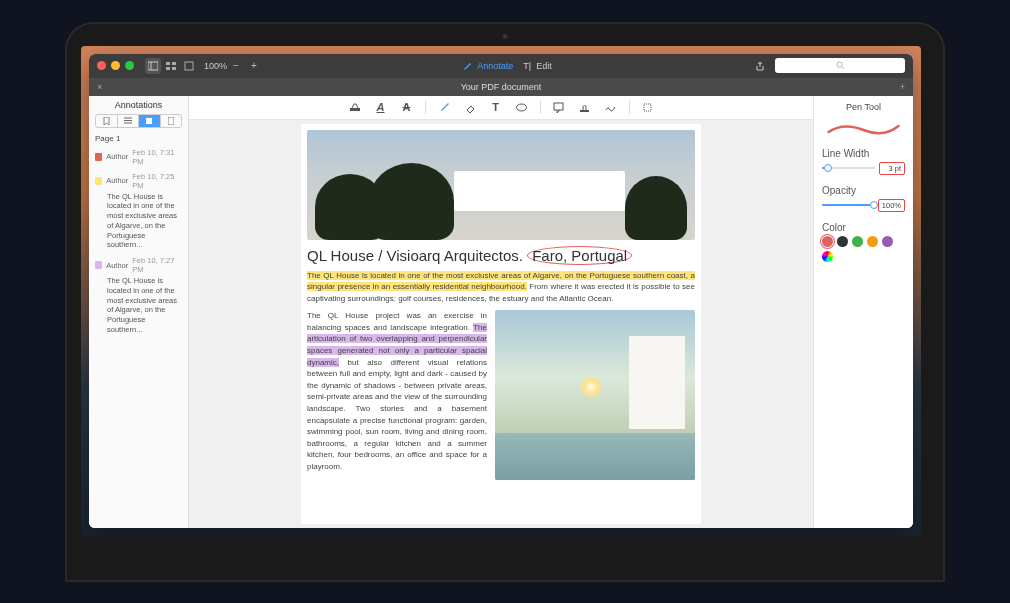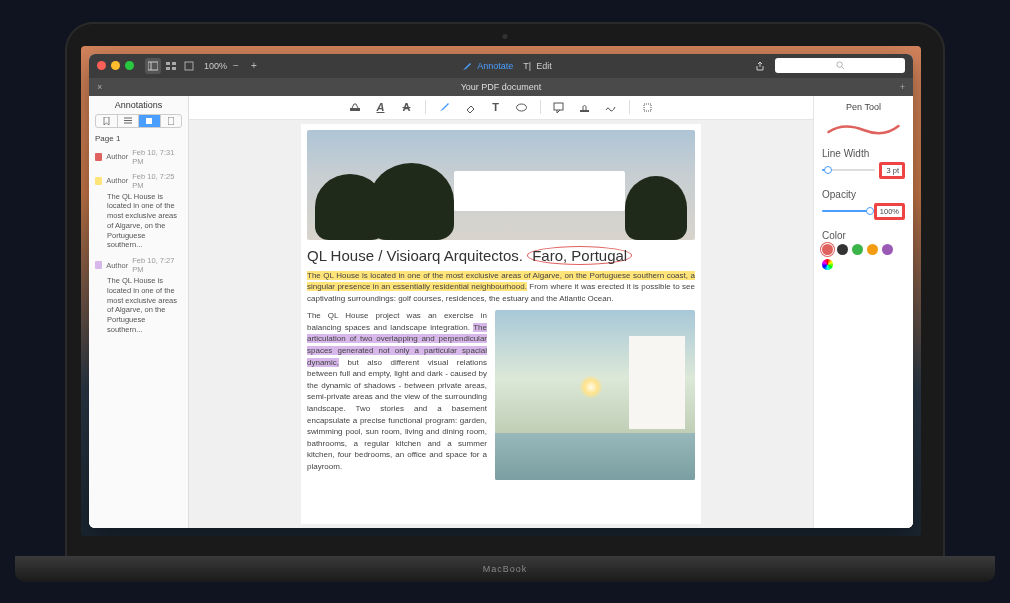--- a/index.html
+++ b/index.html
@@ -69,21 +69,21 @@
 
 .rpanel{width:100px;background:#fff;border-left:1px solid #e5e5e5;padding:6px 8px;font-size:8px;color:#444;}
 .rp-title{text-align:center;font-size:9px;margin-bottom:6px;}
 .squiggle{height:20px;position:relative;margin-bottom:10px;}
 .squiggle svg{width:100%;height:100%;}
 .rp-label{font-size:10px;color:#555;margin-bottom:3px;}
 .rp-row{display:flex;align-items:center;gap:4px;margin-bottom:10px;}
 .rp-slider{flex:1;height:2px;background:#ddd;position:relative;border-radius:2px;}
 .rp-slider-fill{position:absolute;left:0;top:0;bottom:0;background:#4a9eff;border-radius:2px;}
 .rp-thumb{position:absolute;top:50%;width:8px;height:8px;border-radius:50%;background:#fff;border:1px solid #4a9eff;transform:translate(-50%,-50%);}
-.rp-val{font-size:7.5px;border:3px solid #ef4444;border-radius:2px;padding:1px 3px;min-width:26px;text-align:right;}
+.rp-val{font-size:7.5px;border:1px solid #ef4444;border-radius:2px;padding:1px 3px;min-width:26px;text-align:right;}
 .swatches{display:flex;gap:4px;flex-wrap:wrap;}
 .sw{width:11px;height:11px;border-radius:50%;}
 .sw.sel{box-shadow:0 0 0 1px #fff,0 0 0 2px #e0625e;}
 </style>
 </head>
 <body>
 
 <div class="laptop">
   <div class="camera"></div>
   <div class="screen">
@@ -324,16 +324,13 @@
               <div class="sw" style="background: rgb(51, 51, 51);"></div>
               <div class="sw" style="background: rgb(59, 180, 74);"></div>
               <div class="sw" style="background: rgb(243, 156, 18);"></div>
               <div class="sw" style="background: rgb(155, 89, 182);"></div>
               <div class="sw" style="background: conic-gradient(red, yellow, lime, cyan, blue, magenta, red);"></div>
             </div>
         </div>
       </div>
     </div>
   </div>
-  <div class="base">
-    <span class="base-text">MacBook</span>
-  </div>
 </div>
 
 </body></html>

